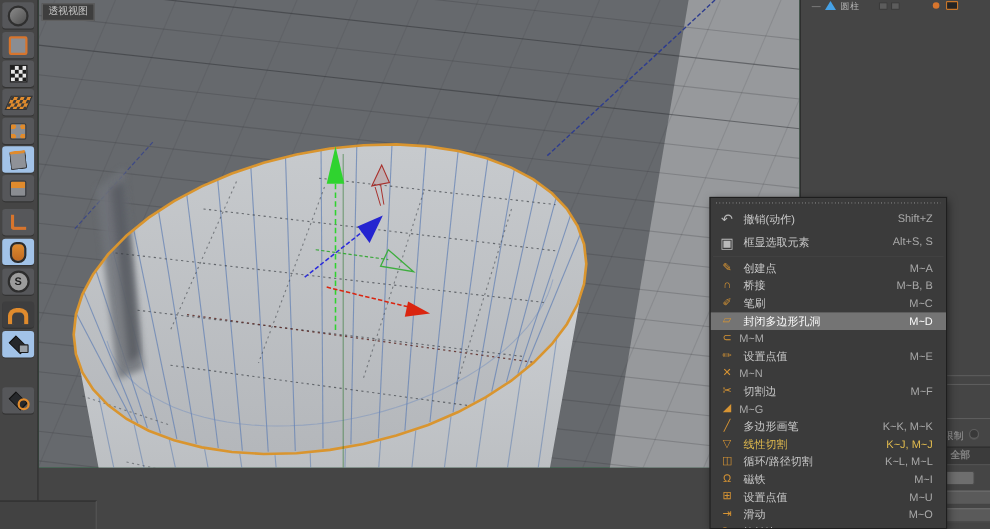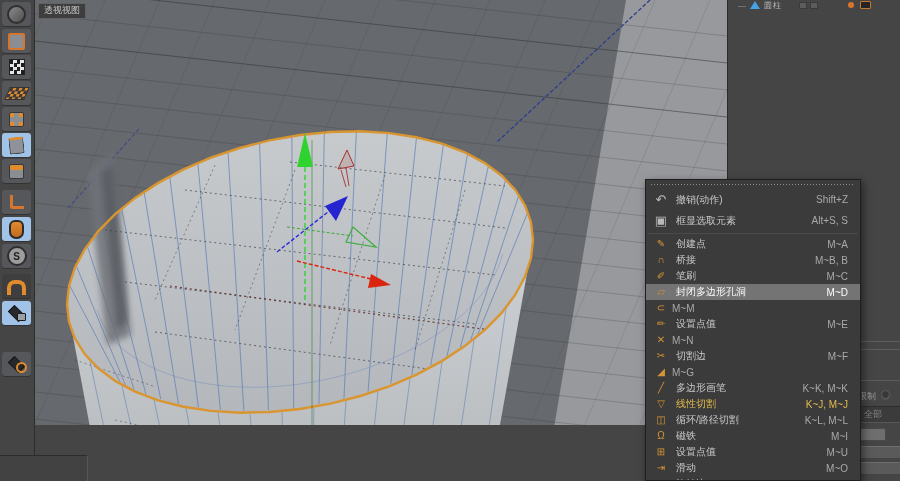--- a/index.html
+++ b/index.html
@@ -68,21 +68,21 @@
   #om-dim-group{display:flex;margin-left:14px;}
   #om-dot{width:6px;height:6px;border-radius:50%;background:#d7752d;margin-left:30px;}
   #om-chip{width:11px;height:8px;background:#242424;border:1px solid #c8762a;border-radius:1px;margin-left:6px;}
   .rp-divider{position:absolute;left:128px;width:45px;height:1px;background:#5d5d5d;}
   #attr-limit-row{position:absolute;left:130px;top:390px;display:flex;gap:5px;
     font-size:9px;color:#9a9a9a;}
   #attr-limit-circle{width:9px;height:9px;border-radius:50%;background:#393939;border:1px solid #5e5e5e;
     box-shadow:0 1px 0 rgba(255,255,255,.08);}
   #attr-all-select{position:absolute;left:128px;top:406px;width:45px;height:17px;background:#3b3b3b;
     border:1px solid #2d2d2d;border-bottom-color:#575757;color:#848484;font-size:9px;
-    display:flex;align-items:center;padding-left:7px;}
+    display:flex;padding-left:7px;font-weight:bold;}
   #attr-mini-button{position:absolute;left:128px;top:428px;width:30px;height:13px;background:#6e6e6e;
     border-radius:2px;border:1px solid #4a4a4a;}
   .attr-field{position:absolute;left:128px;width:45px;height:13px;background:#5a5a5a;
     border:1px solid #434343;border-top-color:#6e6e6e;}
   
   #context-menu{position:absolute;left:645px;top:179px;width:216px;height:302px;background:#3b3b3b;
     border:1px solid #1e1e1e;box-shadow:2px 3px 8px rgba(0,0,0,.5);overflow:hidden;padding-top:1px;}
   #menu-tear{height:4px;margin:2px 5px 2px 5px;background:repeating-linear-gradient(90deg,#8a8a8a 0 1px,transparent 1px 3px);
     background-size:3px 1px;background-repeat:repeat-x;background-position:0 1px;}
   .mrow{display:flex;align-items:center;height:16px;padding:0 12px 0 4px;cursor:default;}

